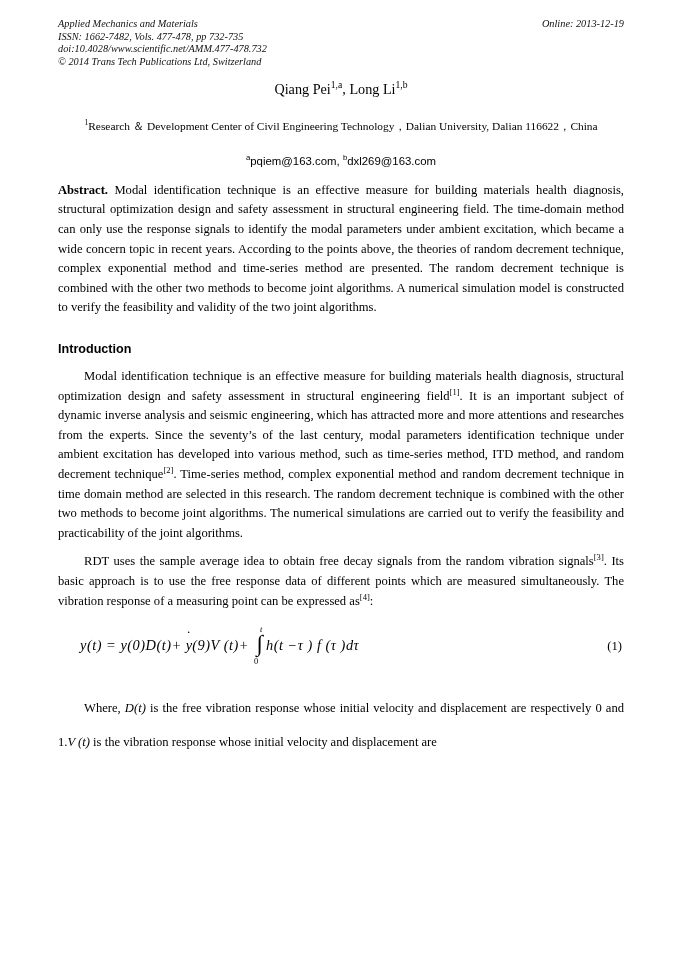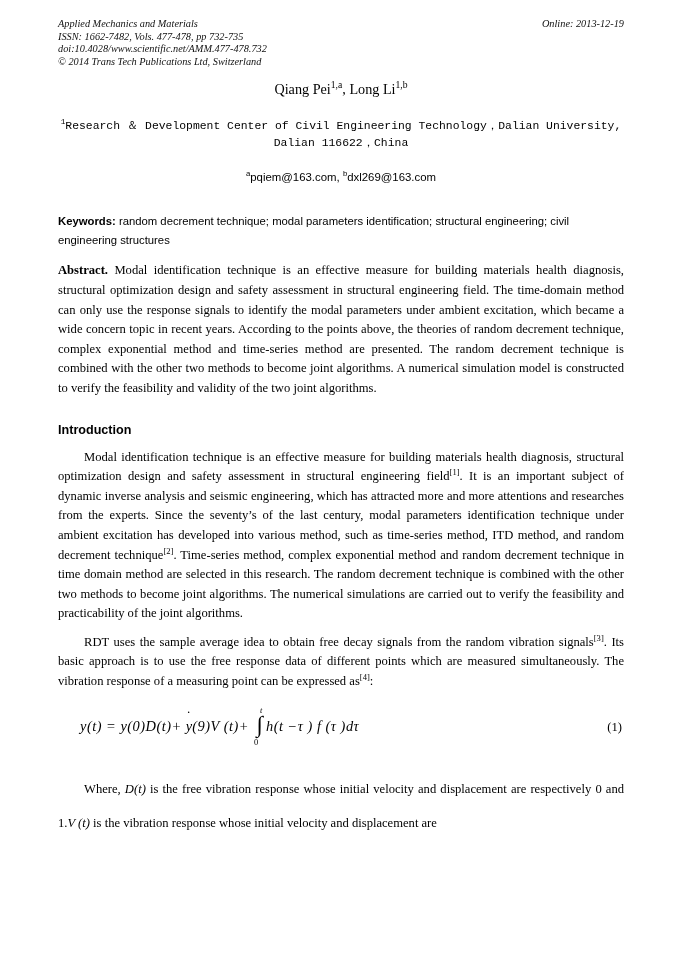--- a/index.html
+++ b/index.html
@@ -56,21 +56,21 @@
   .authors {
     margin-top: 12px;
     font-family: Liberation Serif, serif;
     font-size: 14.2px;
     line-height: 18px;
     text-align: center;
     color: #000;
   }
   .affil {
     margin-top: 20px;
-    font-family: Liberation Mono, monospace;
+    font-family: Liberation Serif, serif;
     font-size: 11.4px;
     line-height: 16.5px;
     text-align: center;
     color: #000;
   }
   .emails {
     margin-top: 19px;
     font-family: "Liberation Sans", "DejaVu Sans", sans-serif;
     font-size: 11.4px;
     line-height: 15px;
@@ -221,21 +221,20 @@
 
 
     <div class="authors">
       <span>Qiang Pei</span><span class="sup">1,a</span><span>, </span><span>Long Li</span><span class="sup">1,b</span>
     </div>
 
     <div class="affil"><span class="sup">1</span><span>Research ＆ Development Center of Civil Engineering Technology，Dalian University, Dalian 116622，China</span></div>
 
     <div class="emails"><span class="sup">a</span><span>pqiem@163.com, </span><span class="sup">b</span><span>dxl269@163.com</span></div>
 
-    <div class="keywords"><b>Keywords:</b><span> random decrement technique; modal parameters identification; structural engineering; civil engineering structures</span></div>
 
     <div class="abstract"><b>Abstract.</b><span> Modal identification technique is an effective measure for building materials health diagnosis, structural optimization design and safety assessment in structural engineering field. The time-domain method can only use the response signals to identify the modal parameters under ambient excitation, which became a wide concern topic in recent years. According to the points above, the theories of random decrement technique, complex exponential method and time-series method are presented. The random decrement technique is combined with the other two methods to become joint algorithms. A numerical simulation model is constructed to verify the feasibility and validity of the two joint algorithms.</span></div>
 
     <div class="sec-head">Introduction</div>
     <div class="para"><span>Modal identification technique is an effective measure for building materials health diagnosis, structural optimization design and safety assessment in structural engineering field</span><span class="sup">[1]</span><span>. It is an important subject of dynamic inverse analysis and seismic engineering, which has attracted more and more attentions and researches from the experts. Since the seventy’s of the last century, modal parameters identification technique under ambient excitation has developed into various method, such as time-series method, ITD method, and random decrement technique</span><span class="sup">[2]</span><span>. Time-series method, complex exponential method and random decrement technique in time domain method are selected in this research. The random decrement technique is combined with the other two methods to become joint algorithms. The numerical simulations are carried out to verify the feasibility and practicability of the joint algorithms.</span></div>
 
     <div class="para"><span>RDT uses the sample average idea to obtain free decay signals from the random vibration signals</span><span class="sup">[3]</span><span>. Its basic approach is to use the free response data of different points which are measured simultaneously. The vibration response of a measuring point can be expressed as</span><span class="sup">[4]</span><span>:</span></div>
 
     <div class="equation-row">
       <div class="equation-body"><span class="eqsp">y(t) = y(0)D(t)+ </span><span class="dotvar">y</span><span class="eqsp">(9)V (t)+ </span><span class="integral"><span class="lim-top">t</span><span class="glyph">∫</span><span class="lim-bot">0</span></span><span class="eqsp">h(t −τ ) f (τ )dτ</span></div>

